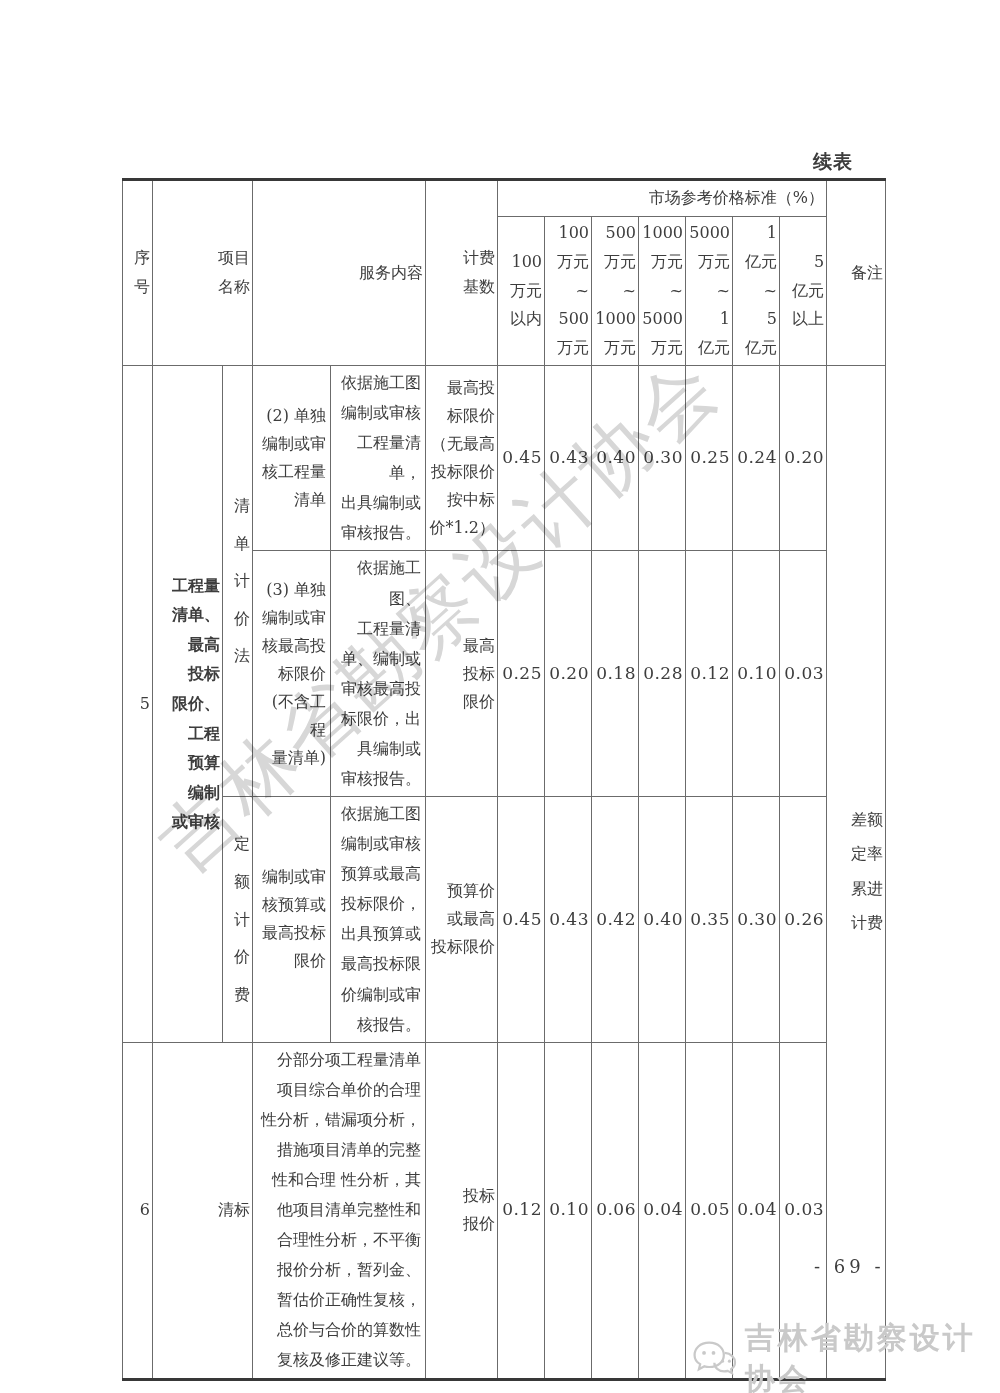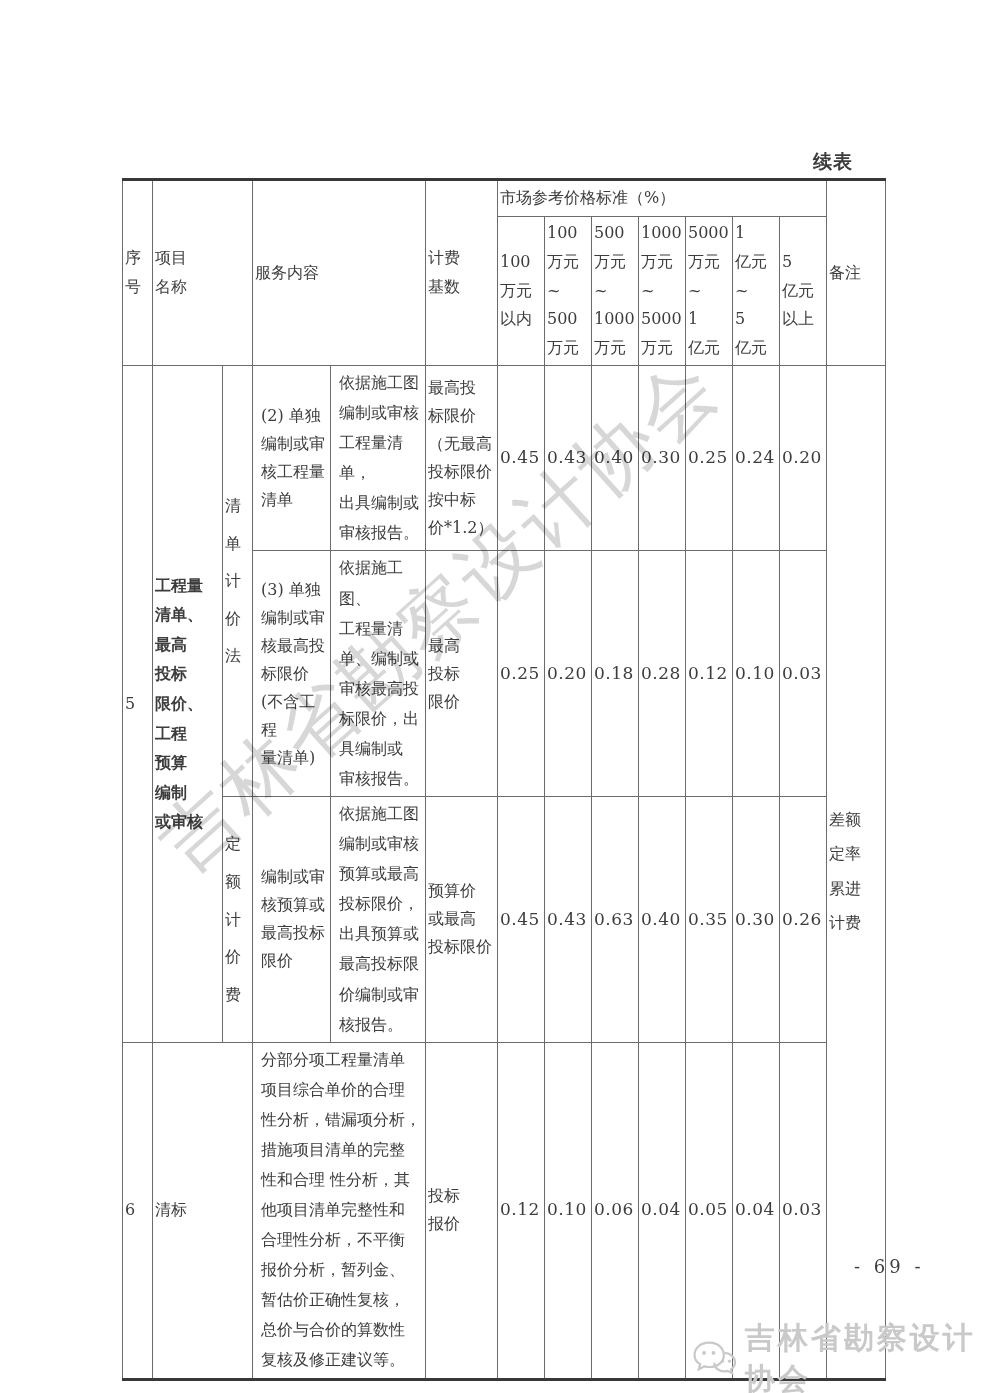--- a/index.html
+++ b/index.html
@@ -10,38 +10,38 @@
   }
   .continued { position:absolute; left:813px; top:149px; font-size:19px; font-weight:600; letter-spacing:1px; }
   table.fee {
     position:absolute; left:122px; top:178px; width:762px;
     border-collapse:collapse; table-layout:fixed;
     border-top:3px solid #383838; border-bottom:3px solid #383838;
     border-left:1px solid #6b6b6b; border-right:1px solid #6b6b6b;
     color:#3d3d3d;
   }
   table.fee td {
-    border:1px solid #6b6b6b; text-align:left; vertical-align:middle;
+    border:1px solid #6b6b6b; text-align:right; vertical-align:middle;
     font-size:16px; padding:2px; line-height:1.75;
   }
   .preline { white-space:pre-line; }
   .tl { text-align:center; padding-left:8px !important; padding-right:4px !important; }
   .desc { line-height:1.88 !important; }
   .val { font-size:17px !important; letter-spacing:0.5px; }
   .vert { line-height:2.35 !important; }
   .proj { line-height:1.85 !important;font-weight:bold; }
   .note-cell { line-height:2.15 !important; }
   .hdr { line-height:1.8 !important; }
   .watermark {
     position:absolute; left:138px; top:818px; z-index:6;
     font-size:76px; letter-spacing:4px; color:#d7d7d7; white-space:nowrap;
     transform:rotate(-42deg); transform-origin:0 0;
     mix-blend-mode:multiply; pointer-events:none; font-weight:400;
   }
-  .pageno { position:absolute; left:814px; top:1256px; font-size:18px; letter-spacing:4px;margin-left:40px; }
+  .pageno { position:absolute; left:814px; top:1256px; font-size:18px; letter-spacing:4px; }
   .footer { position:absolute; left:692px; top:1318px; display:flex; align-items:center; gap:8px; }
   .footer-brand { font-size:30px; font-weight:600; letter-spacing:3px; color:#c9c9c9; }
   .wicon { width:52px; height:50px; }
 </style>
 </head>
 <body>
 
 <div class="page">
 
   <div class="continued">续表</div>
@@ -197,21 +197,21 @@
 投标限价，
 出具预算或
 最高投标限
 价编制或审
 核报告。</td>
         <td class="preline">预算价
 或最高
 投标限价</td>
         <td class="val">0.45</td>
         <td class="val">0.43</td>
-        <td class="val">0.63</td>
+        <td class="val">0.42</td>
         <td class="val">0.40</td>
         <td class="val">0.35</td>
         <td class="val">0.30</td>
         <td class="val">0.26</td>
       </tr>
 
       <tr style="height:320px">
         <td>6</td>
         <td colspan="2">清标</td>
         <td colspan="2" class="preline tl desc">分部分项工程量清单

